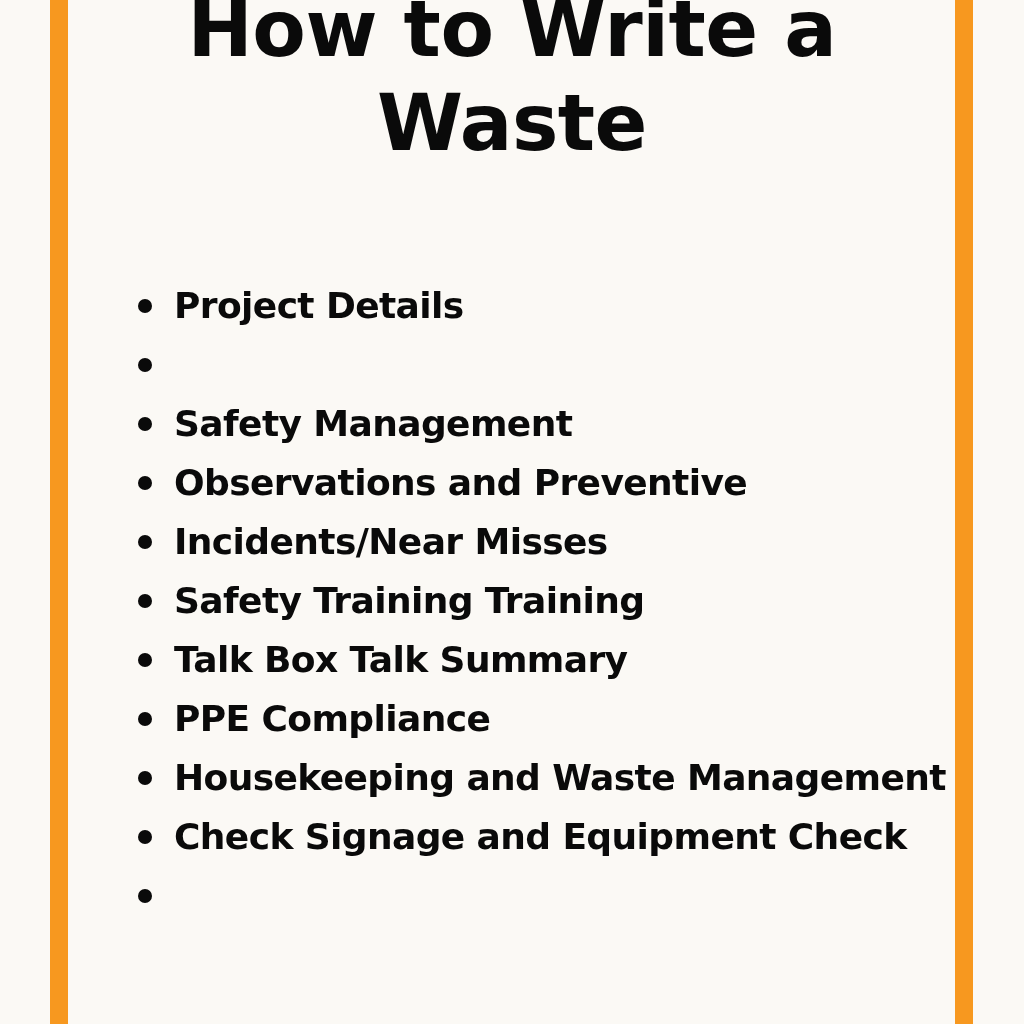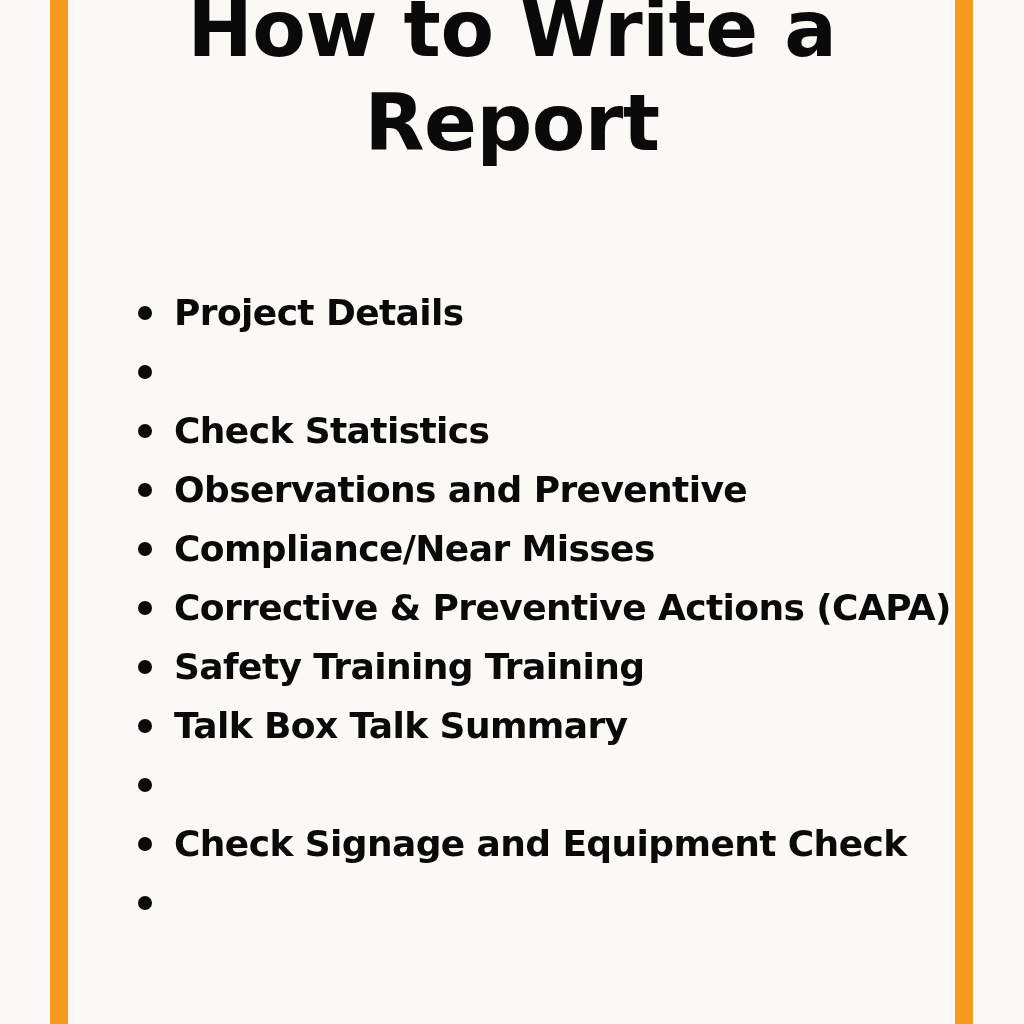--- a/index.html
+++ b/index.html
@@ -23,21 +23,21 @@
     text-align:center;
     font-family:"DejaVu Sans", sans-serif;
     font-weight:bold;
     font-size:78px;
     line-height:94px;
     color:#0a0a0a;
     letter-spacing:-0.5px;
   }
   .list {
     position:absolute;
-    left:138px; top:283px;
+    left:138px; top:276px;
     margin:0; padding:0;
     list-style:none;
   }
   .list li {
     display:flex; align-items:center;
     height:59px;
     font-family:"DejaVu Sans", sans-serif;
     font-weight:600;
     font-size:36px;
     color:#0a0a0a;
@@ -53,57 +53,58 @@
     flex:0 0 auto;
   }
 </style>
 </head>
 <body>
 
 <div class="frame"></div>
 
 <div class="title">
   <div>How to Write a</div>
-  <div>Report</div>
+  <div>Waste</div>
 </div>
 
 <ul class="list">
   <li>
       <span class="bullet"></span>
       <span>Project Details</span>
     </li>
   <li>
       <span class="bullet"></span>
     </li>
   <li>
       <span class="bullet"></span>
-      <span>Check Statistics</span>
+      <span>Safety Management</span>
     </li>
   <li>
       <span class="bullet"></span>
       <span>Observations and Preventive</span>
     </li>
   <li>
       <span class="bullet"></span>
-      <span>Compliance/Near Misses</span>
-    </li>
-  <li>
-      <span class="bullet"></span>
-      <span>Corrective &amp; Preventive Actions (CAPA)</span>
+      <span>Incidents/Near Misses</span>
     </li>
   <li>
       <span class="bullet"></span>
       <span>Safety Training Training</span>
     </li>
   <li>
       <span class="bullet"></span>
       <span>Talk Box Talk Summary</span>
     </li>
   <li>
       <span class="bullet"></span>
+      <span>PPE Compliance</span>
+    </li>
+  <li>
+      <span class="bullet"></span>
+      <span>Housekeeping and Waste Management</span>
     </li>
   <li>
       <span class="bullet"></span>
       <span>Check Signage and Equipment Check</span>
     </li>
   <li>
       <span class="bullet"></span>
     </li>
 </ul>
 

